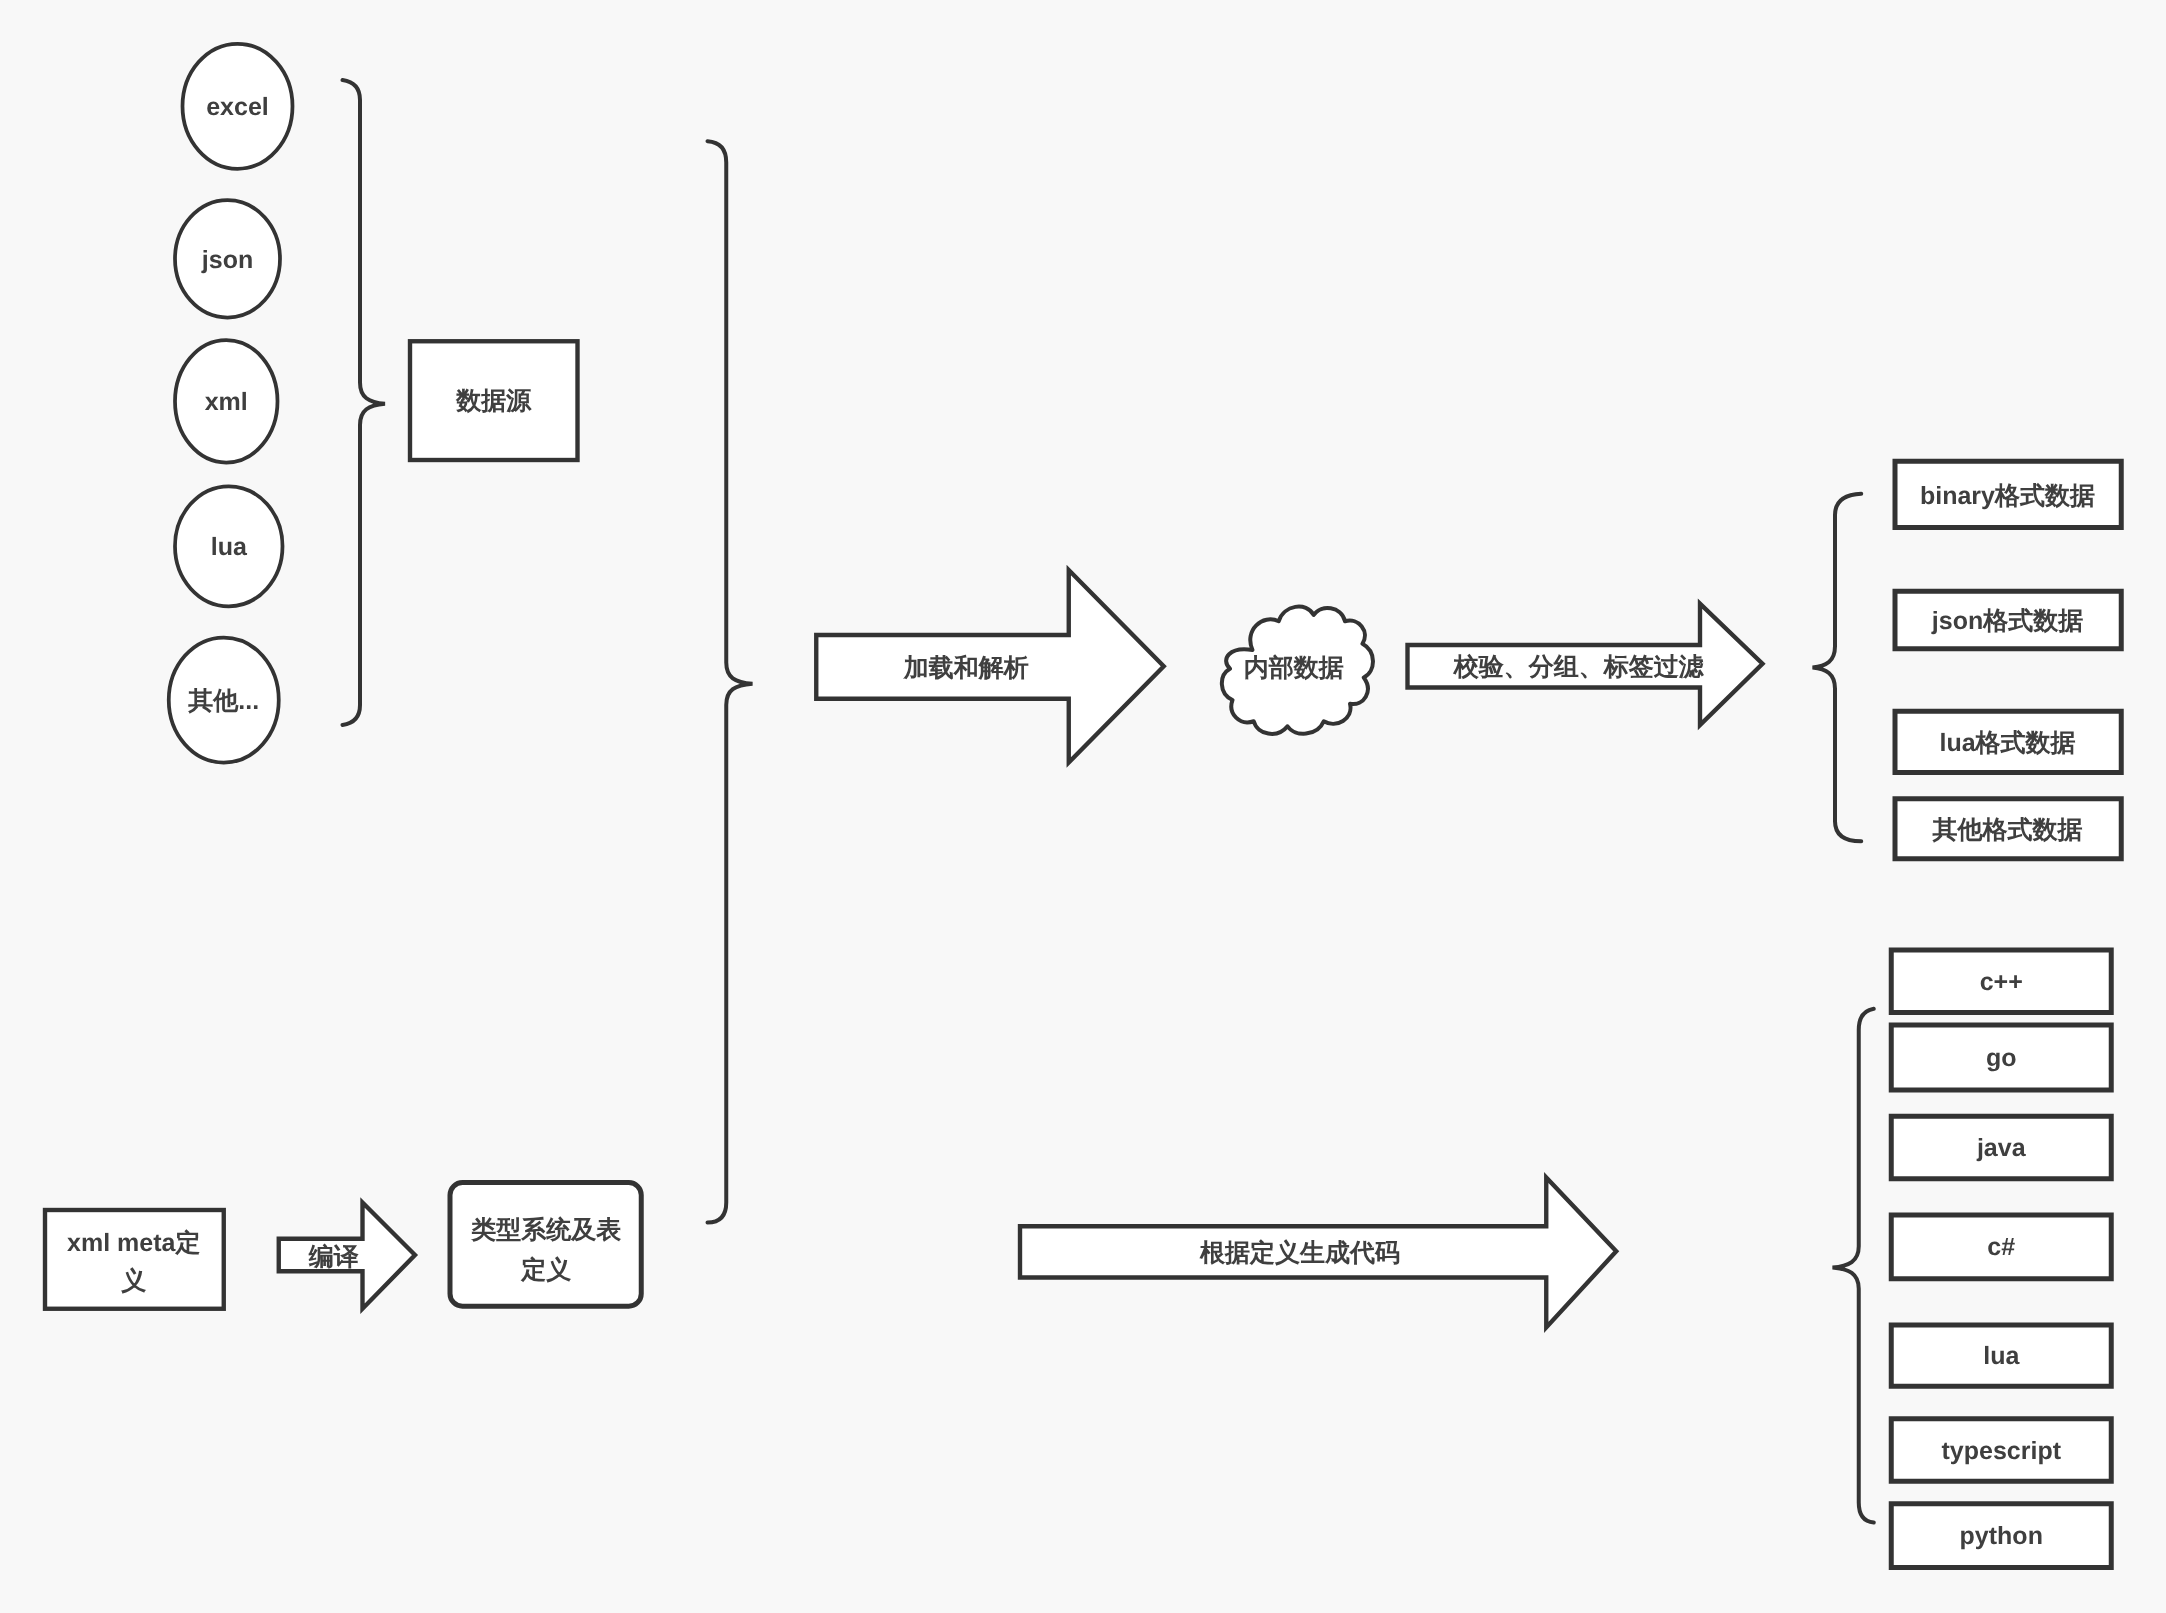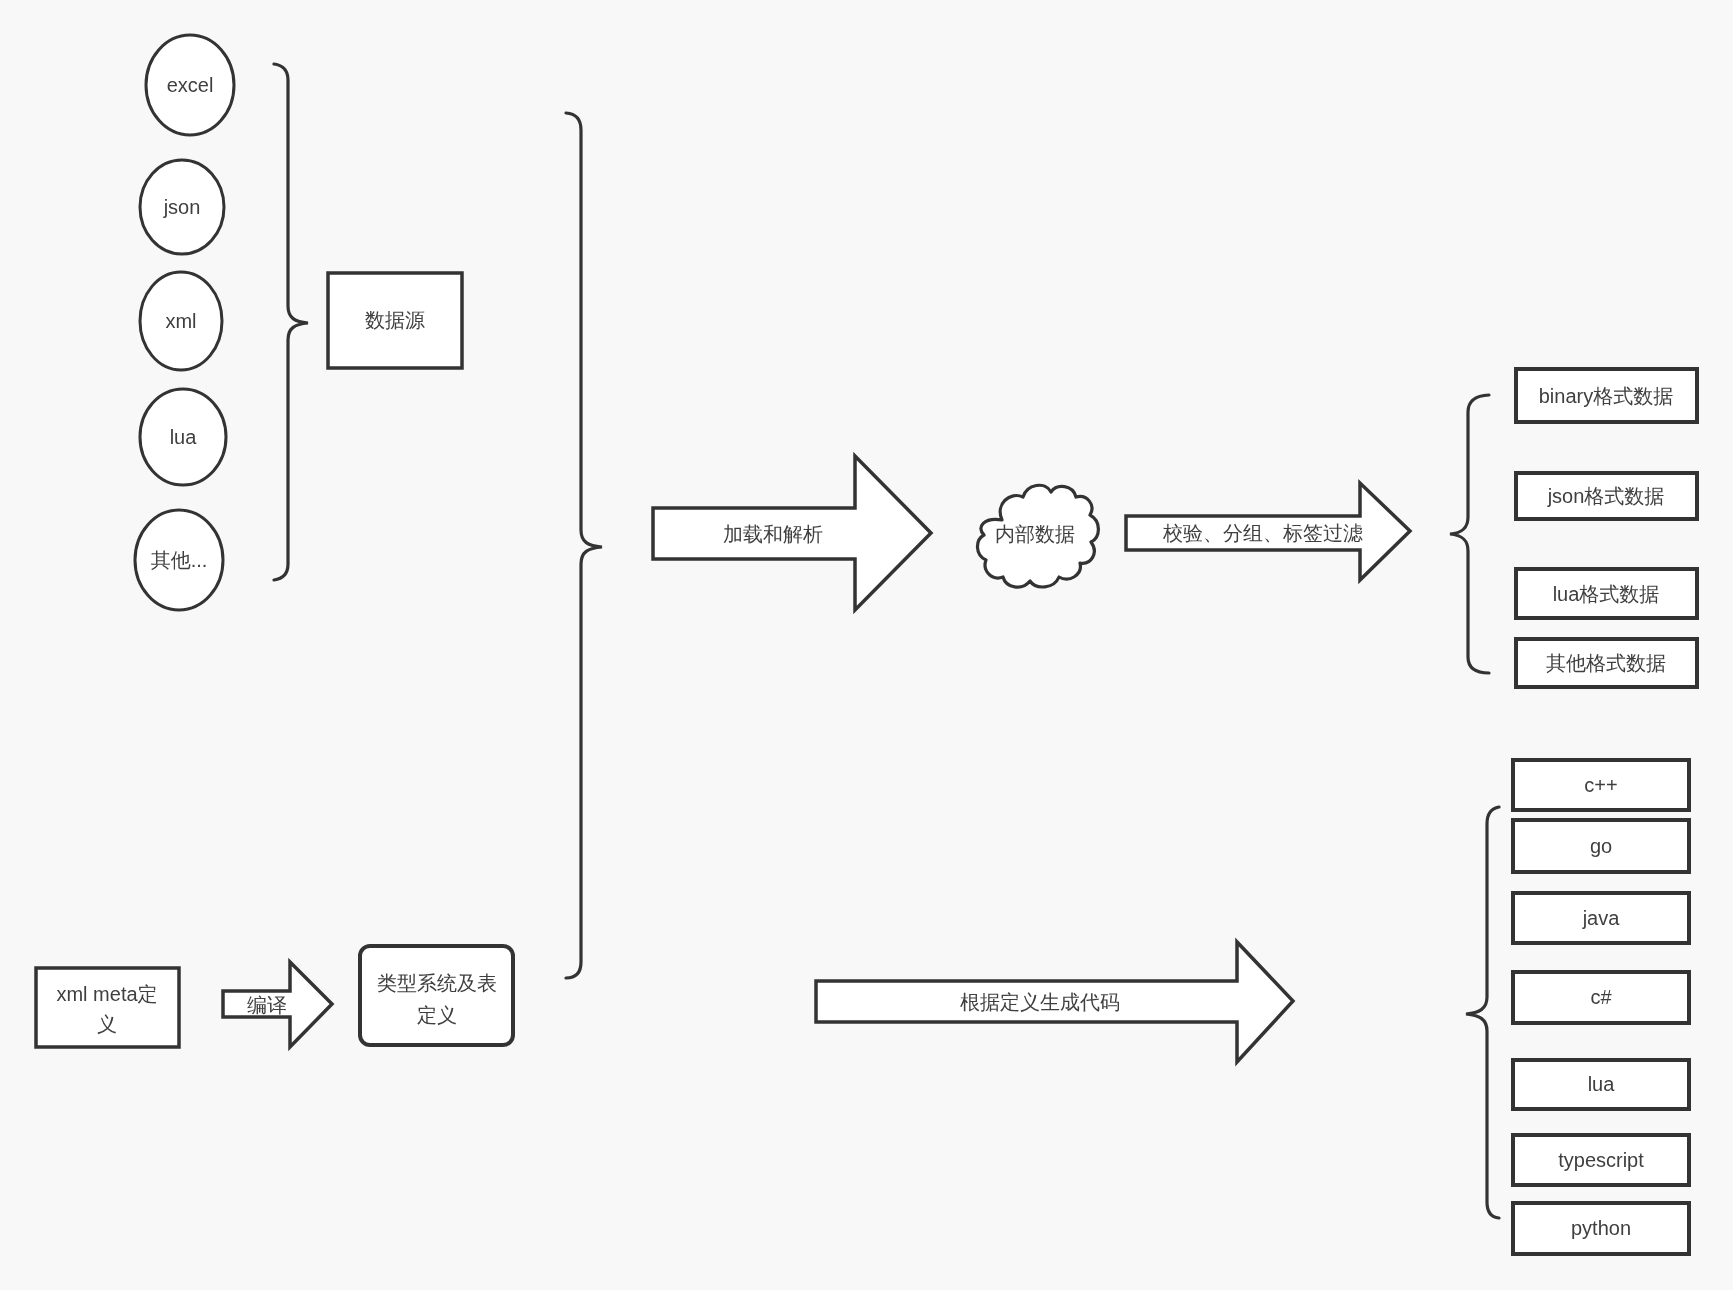--- a/index.html
+++ b/index.html
@@ -4,20 +4,21 @@
 <style>
   html, body {
     margin: 0;
     padding: 0;
     background: #f8f8f8;
   }
   .canvas-wrap {
     width: 1733px;
     height: 1290px;
     position: relative;
+    font-weight: bold;
   }
   svg { display: block; }
   .box {
     fill: #ffffff;
     stroke: #333333;
     stroke-width: 3.5;
   }
   .box-bold {
     fill: #ffffff;
     stroke: #333333;

